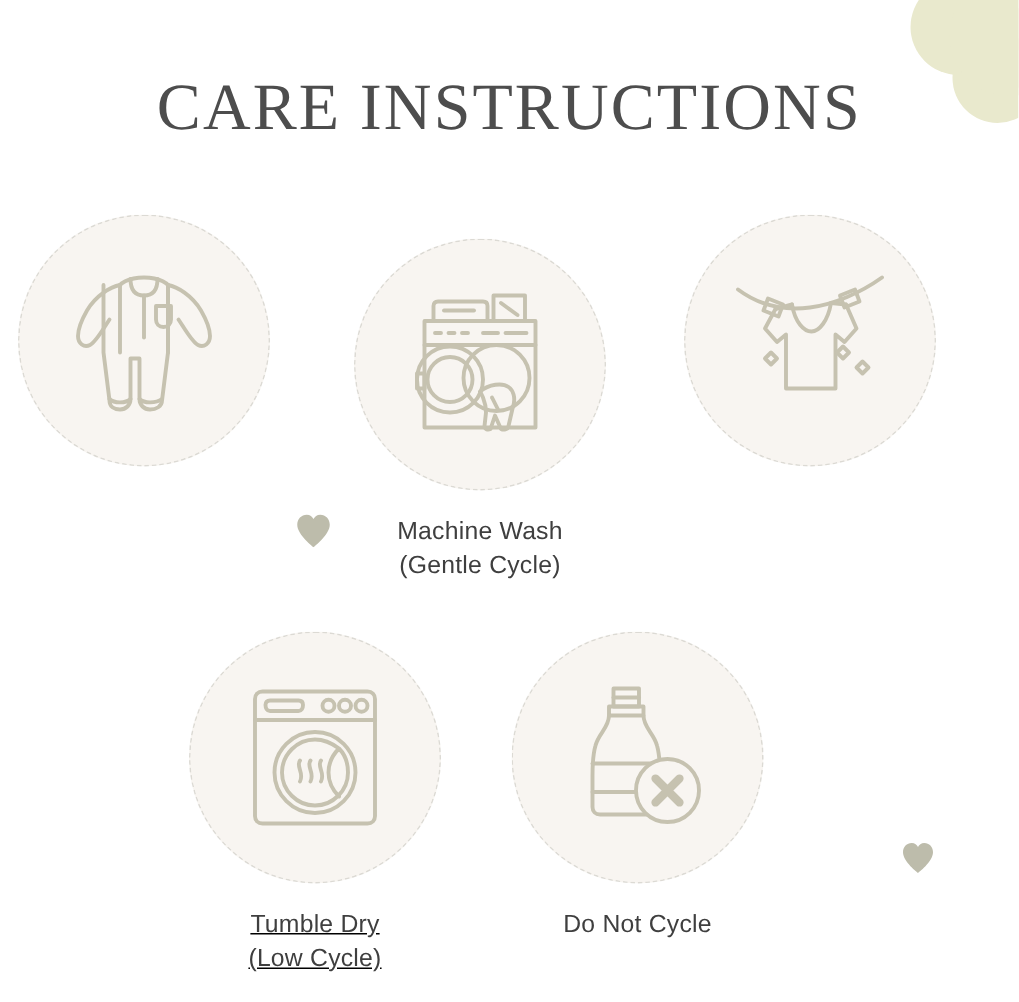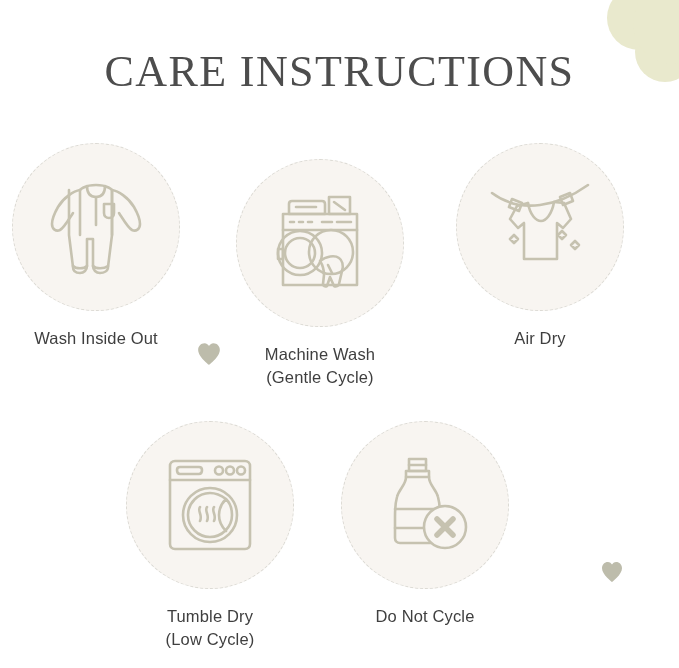--- a/index.html
+++ b/index.html
@@ -74,21 +74,21 @@
     color: #3f3f3f;
     letter-spacing: 0.15px;
     white-space: pre-line;
   }
 
   
   #item-wash-inside-out { left: 7px;   top: 143px; }
   #item-machine-wash    { left: 231px; top: 159px; }
   #item-air-dry         { left: 451px; top: 143px; }
   
-  #item-tumble-dry      { left: 121px; top: 421px; }
+  #item-tumble-dry      { left: 121px; top: 421px; text-decoration: underline; }
   #item-do-not-bleach   { left: 336px; top: 421px; }
 
   
   .heart-deco {
     position: absolute;
     pointer-events: none;
   }
   #heart-between-labels { left: 196px; top: 341px; width: 26px; height: 26px; }
   #heart-bottom-right   { left: 600px; top: 560px; width: 24px; height: 24px; }
 </style>
@@ -131,21 +131,20 @@
 
         <path d="M45 13 C45 20 48 24 54 24 C60 24 63 20 63 13"></path>
 
         <path d="M54 24 L54 52"></path>
 
         <path d="M62 31 L72 31 L72 40 C72 43 70 45 67 45 C64 45 62 43 62 40 Z"></path>
 
         <path d="M31 93 C34 96 42 96 45 93 M51 93 C54 96 62 96 66 93"></path>
       </svg>
     </div>
-    <div class="care-label">Wash Inside Out</div>
   </div>
 
   <div class="care-item" id="item-machine-wash">
     <div class="icon-circle">
       <svg width="108" height="108" viewBox="0 0 108 108" fill="none" stroke="#c6c2b0" stroke-width="2.6" stroke-linecap="round" stroke-linejoin="round">
 
         <path d="M26 12 L56 12 C58 12 59 13 59 15 L59 25 L23 25 L23 15 C23 13 24 12 26 12 Z"></path>
         <path d="M30 18 L50 18"></path>
 
         <path d="M63 8 L84 8 L84 25 L63 25 Z"></path>
@@ -187,21 +186,20 @@
 
         <path d="M31 33 L42 30 M78 30 L68 29"></path>
 
         <path d="M42 30 C44 42 50 48 55 48 C60 48 66 41 68 29"></path>
 
         <path d="M24 66 L28 62 L32 66 L28 70 Z"></path>
         <path d="M72 62 L76 58 L80 62 L76 66 Z"></path>
         <path d="M85 72 L89 68 L93 72 L89 76 Z"></path>
       </svg>
     </div>
-    <div class="care-label">Air Dry</div>
   </div>
 
   <div class="care-item" id="item-tumble-dry">
     <div class="icon-circle">
       <svg width="104" height="104" viewBox="0 0 104 104" fill="none" stroke="#c6c2b0" stroke-width="2.6" stroke-linecap="round" stroke-linejoin="round">
 
         <path d="M17 8 L87 8 C90 8 92 10 92 13 L92 91 C92 94 90 96 87 96
                  L17 96 C14 96 12 94 12 91 L12 13 C12 10 14 8 17 8 Z"></path>
 
         <path d="M12 27 L92 27"></path>

